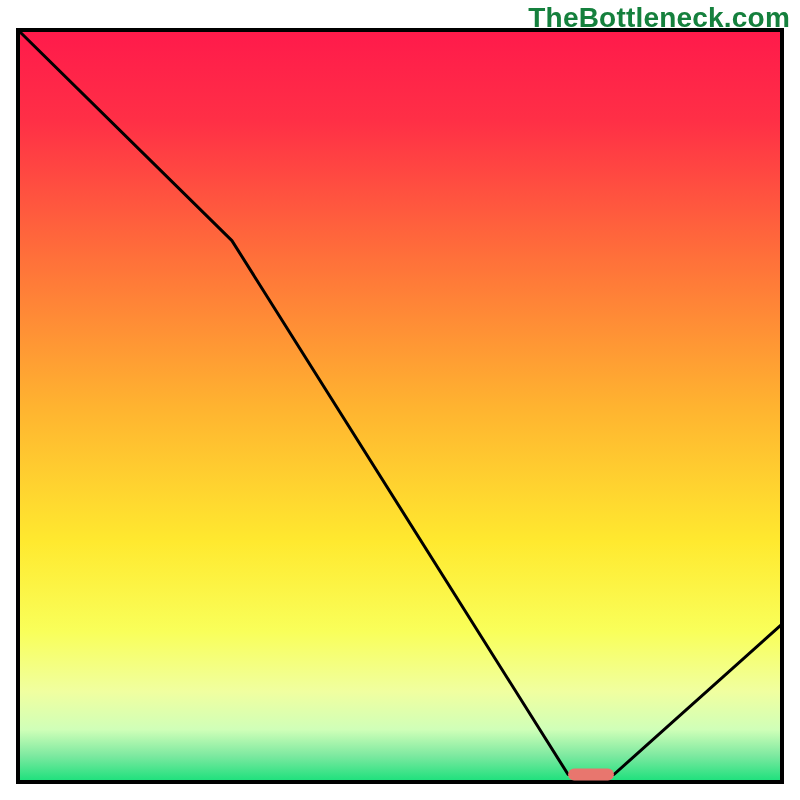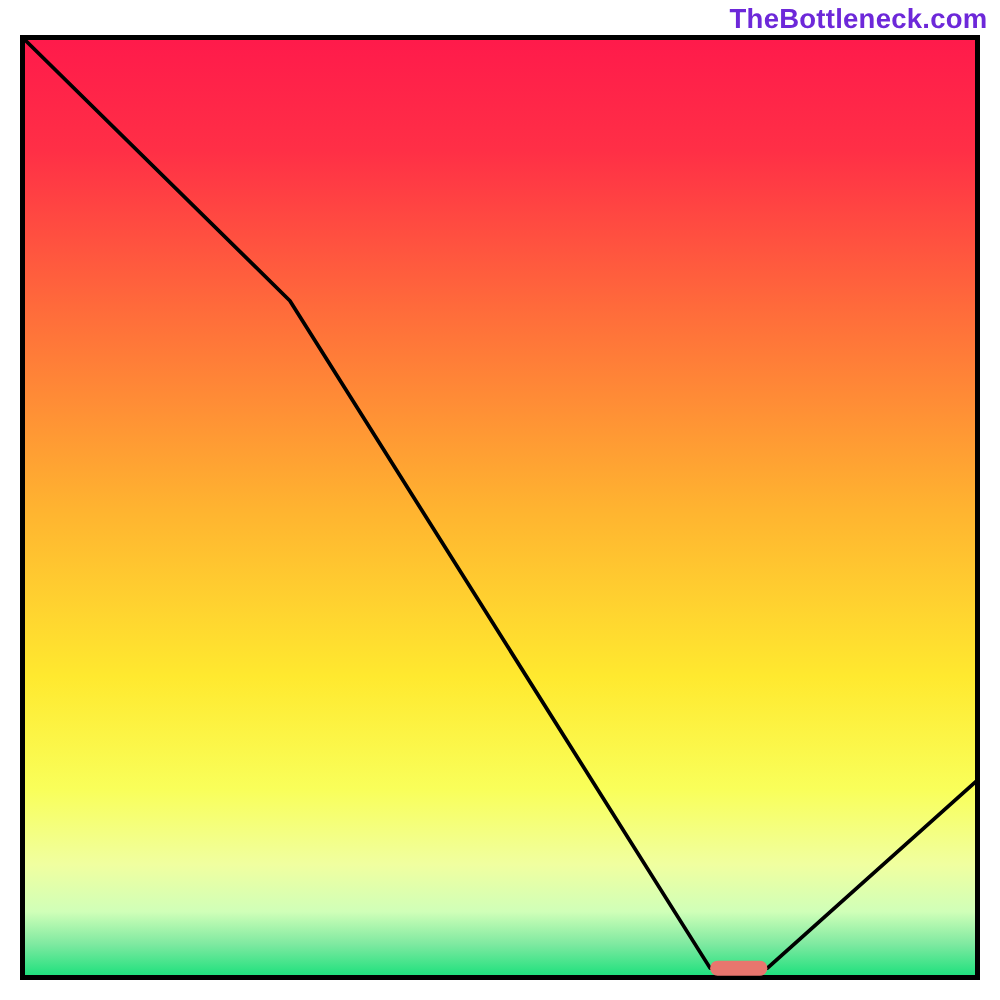--- a/index.html
+++ b/index.html
@@ -14,23 +14,23 @@
     position: absolute;
     left: 0;
     top: 0;
     width: 800px;
     height: 800px;
   }
   .watermark {
     position: absolute;
     top: 2px;
     right: 10px;
-    font-size: 22px;
+    font-size: 28px;
     font-weight: 600;
-    color: #6d28d9;
+    color: #15803d;
     letter-spacing: 0.2px;
     margin-left: 27px;
   }
   svg {
     display: block;
   }
 </style>
 </head>
 <body>
 

